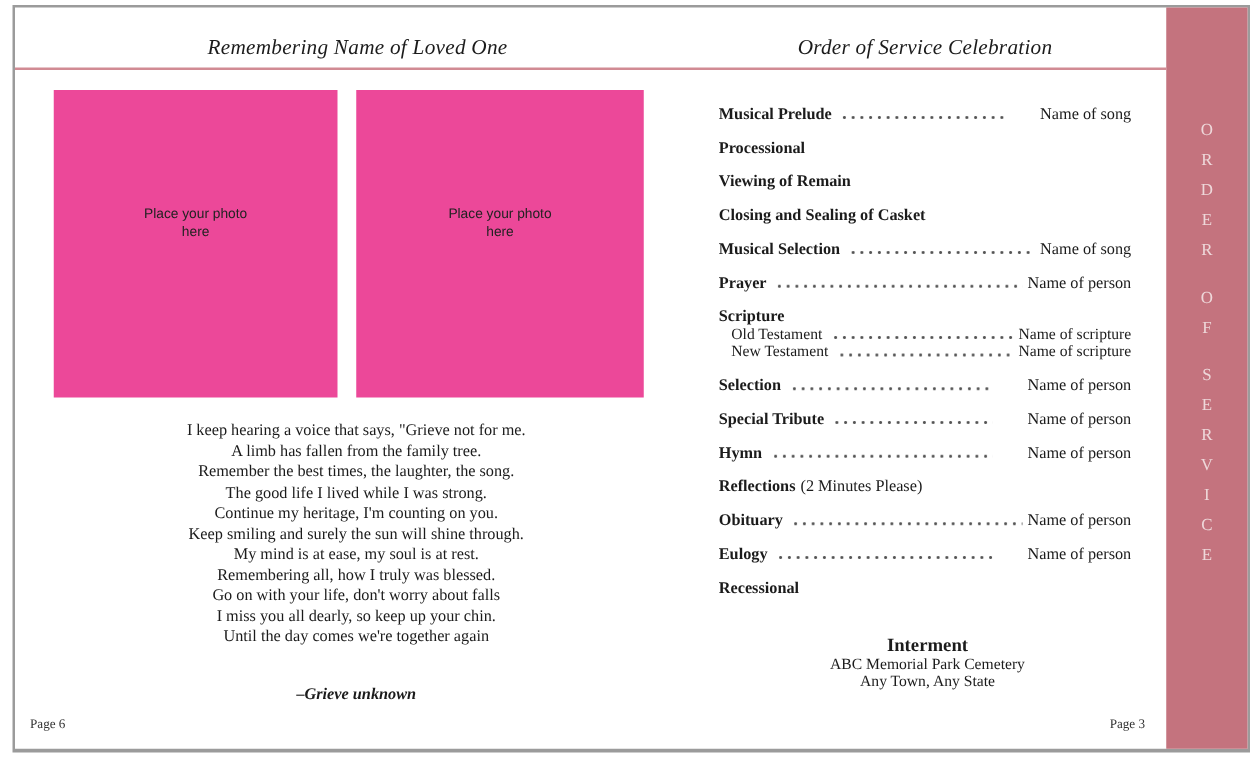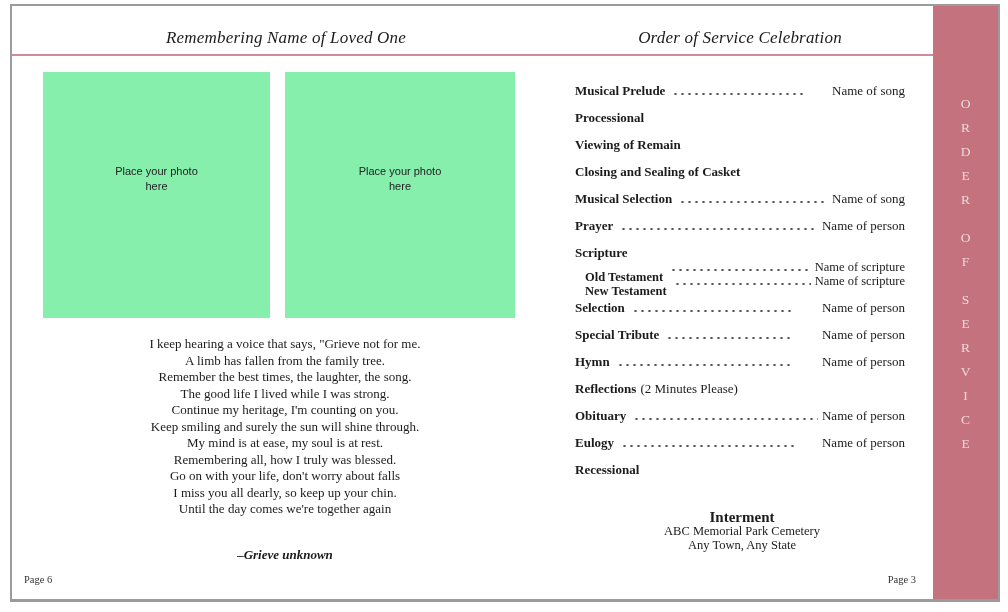--- a/index.html
+++ b/index.html
@@ -24,43 +24,43 @@
   
   .header-rule { position:absolute; left:0; top:48px; width:921px; height:2px; background:#d18b94; }
   .page-title {
     position:absolute; top:22px; text-align:center;
     font-size:17px; font-weight:normal; font-style:italic; letter-spacing:0.2px;
   }
   .left-title { left:44px; width:460px; }
   .right-title { left:563px; width:330px; }
   
   .photo {
-    position:absolute; top:66px; background:#86efac;
+    position:absolute; top:66px; background:#ec4899;
     display:flex; align-items:center; justify-content:center;
   }
   .photo-1 { left:31px; width:227px; height:246px; }
   .photo-2 { left:273px; width:230px; height:246px; }
   .photo-text {
     width:90px; text-align:center; font-family:"Liberation Sans", sans-serif;
     font-size:11px; line-height:15px; color:#222; margin-bottom:32px;
   }
   
   .poem { position:absolute; left:41px; top:330px; width:464px; text-align:center; font-size:13px; line-height:16.5px; }
   .poem-author { position:absolute; left:41px; top:541px; width:464px; text-align:center; font-size:13px; font-style:italic; font-weight:bold; }
   
   .pagenum { position:absolute; top:568px; font-size:10.5px; color:#333; }
   .pagenum-left { left:12px; }
   .pagenum-right { left:663px; width:241px; text-align:right; }
   
   .order-list { position:absolute; left:563px; top:78px; width:330px; }
-  .order-row { display:flex; align-items:center; height:14px; line-height:14px; margin-bottom:13px; font-size:13px; }
+  .order-row { display:flex; align-items:flex-start; height:14px; line-height:14px; margin-bottom:13px; font-size:13px; }
   .order-row.tight { margin-bottom:0; }
   .order-row.indent { padding-left:10px; font-size:12.5px; }
   .order-label { font-weight:bold; white-space:nowrap; }
-  .order-row.indent .order-label { font-weight:bold;margin-top:20px; }
+  .order-row.indent .order-label { font-weight:normal; }
   .order-suffix { margin-left:4px; white-space:nowrap; }
   .leader {
     flex:1; align-self:stretch; margin:0 4px 0 7px;
     background-image:radial-gradient(circle, #555 1px, transparent 1.3px);
     background-size:7px 4px; background-repeat:repeat-x; background-position:left bottom 2px;
   }
   .order-row.gap .leader { margin-right:28px; }
   .order-value { white-space:nowrap; }
   
   .interment { position:absolute; left:563px; top:504px; width:334px; text-align:center; font-size:12.5px; line-height:14px; }

